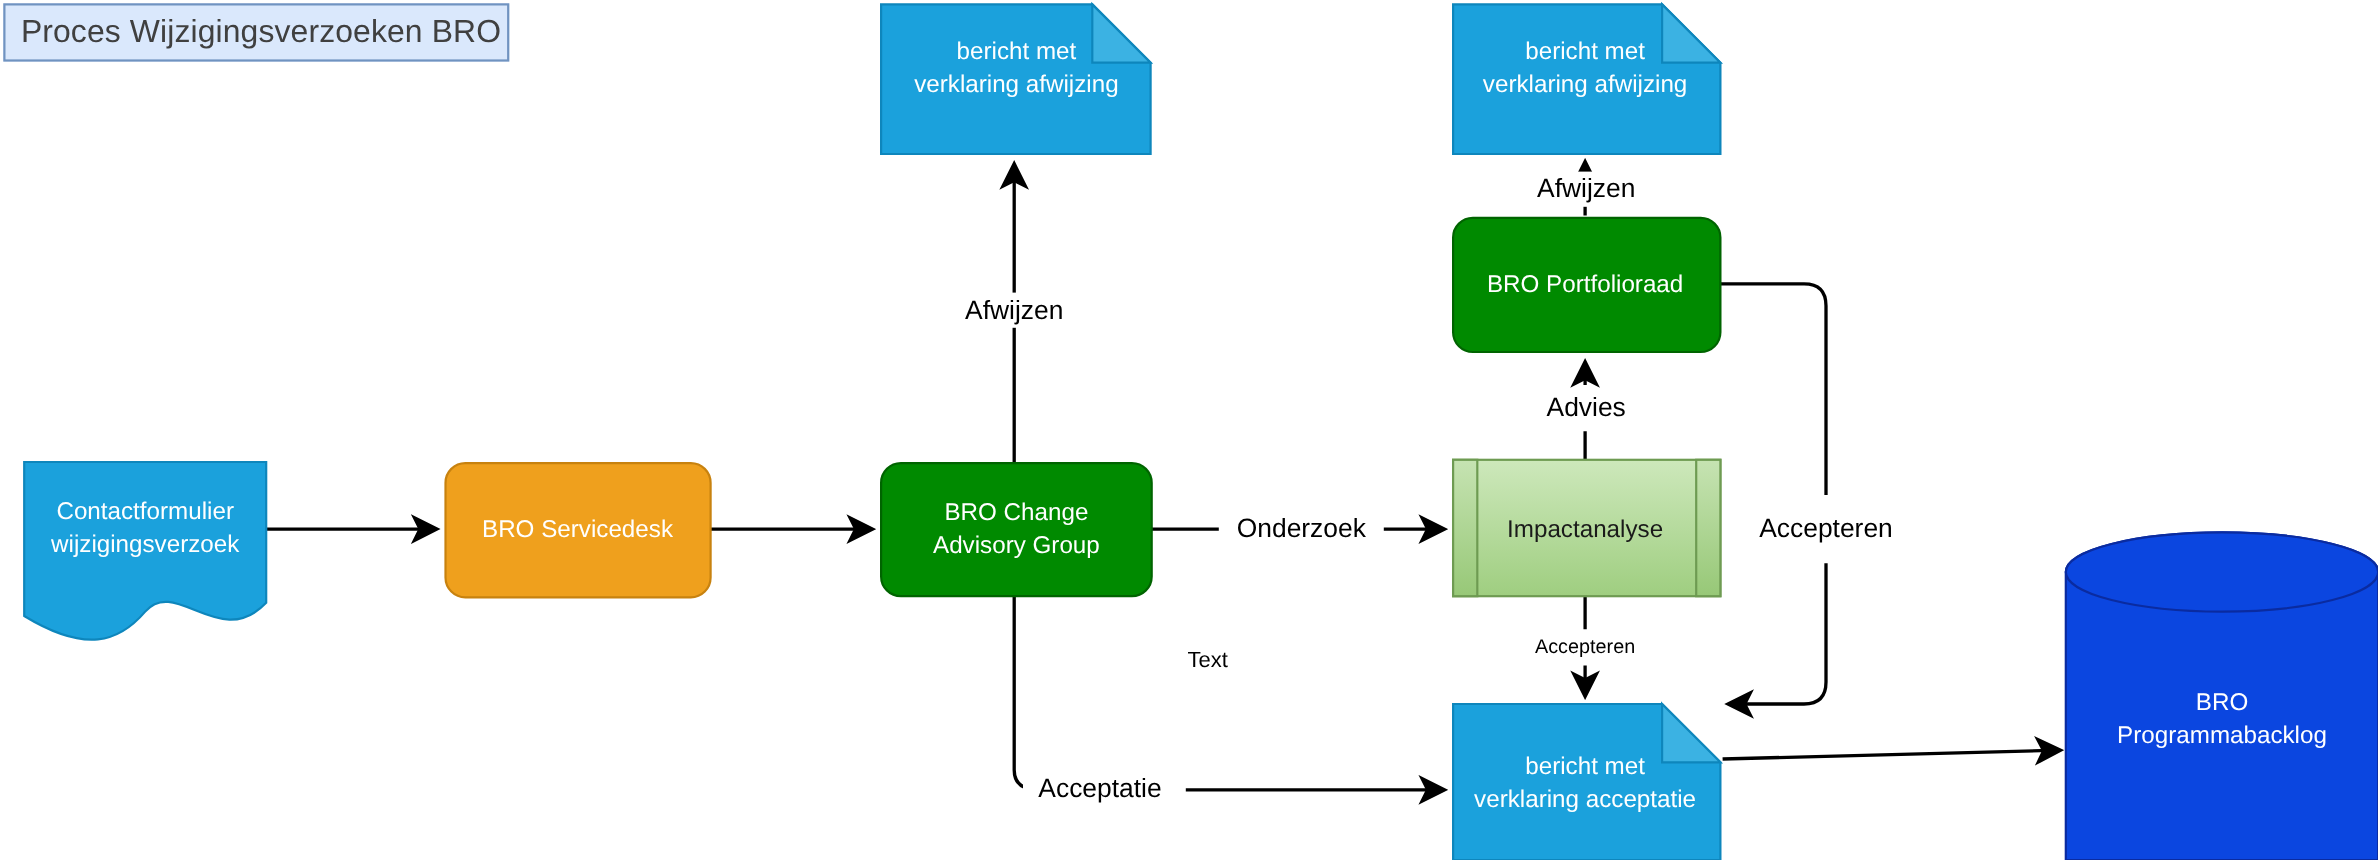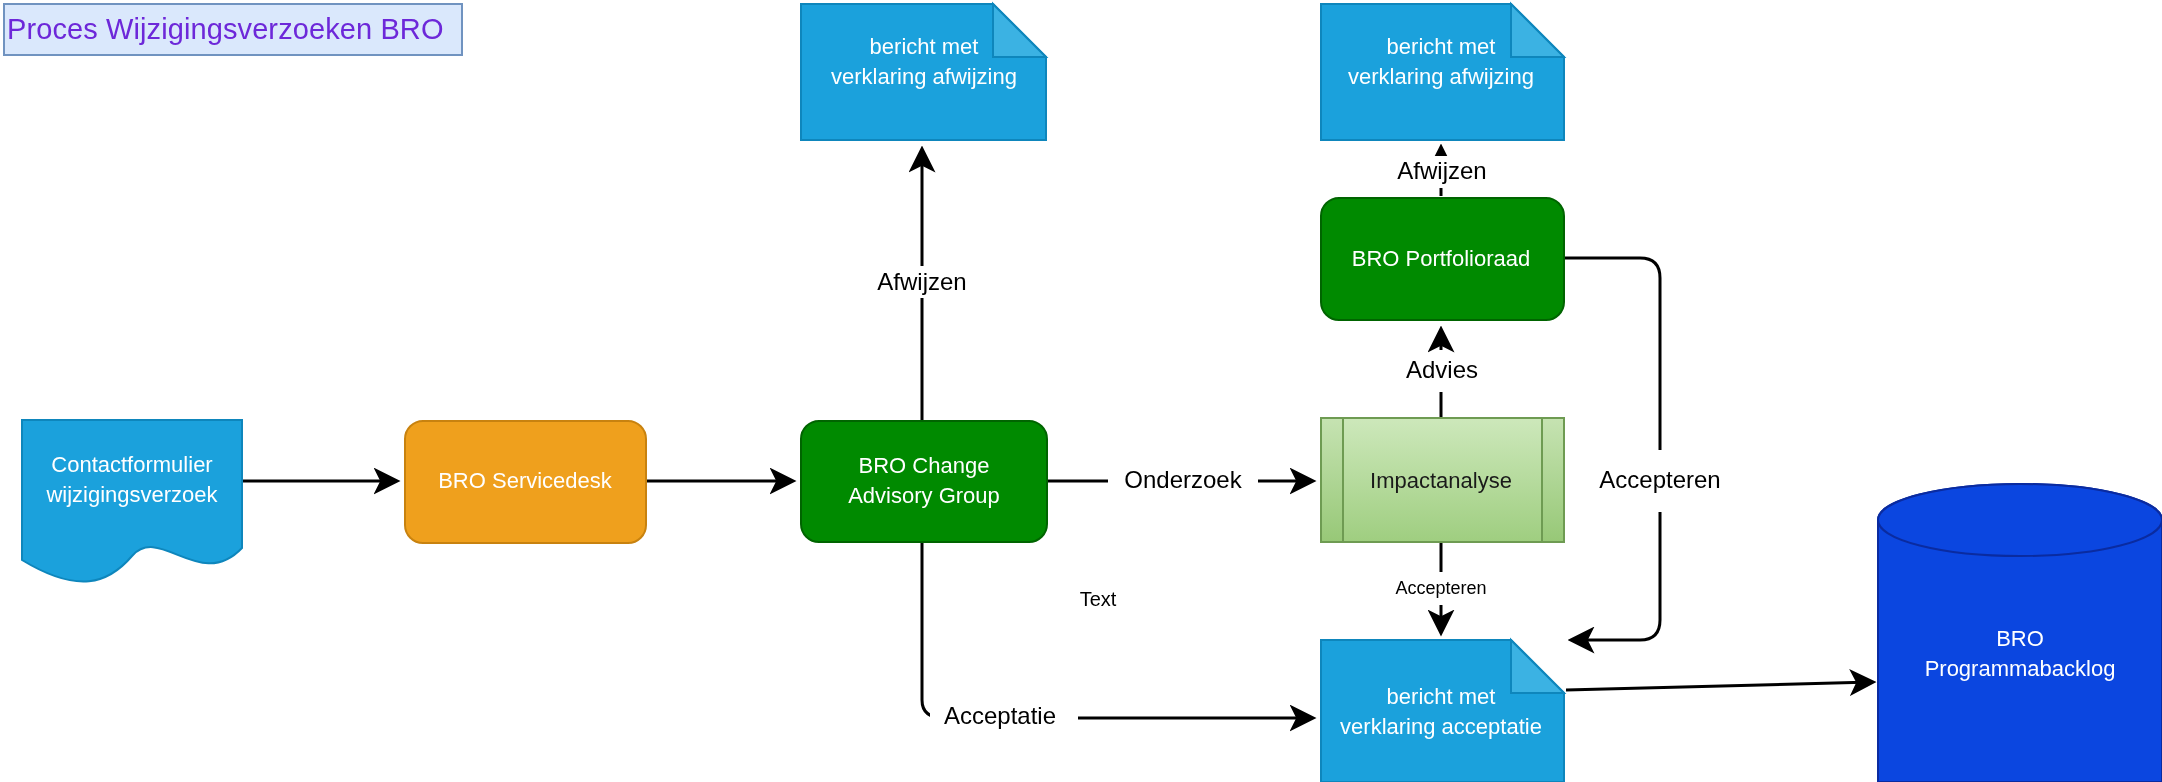--- a/index.html
+++ b/index.html
@@ -39,23 +39,23 @@
     position: absolute;
     left: 3px;
     top: 3px;
     width: 460px;
     height: 53px;
     background: #DAE8FC;
     border: 2px solid #7093C0;
     box-sizing: border-box;
     display: flex;
     align-items: center;
-    padding-left: 2px;
+    padding-left: 14px;
     font-size: 29px;
-    color: #6d28d9;
+    color: #404040;
     font-family: "Liberation Sans", sans-serif;
     letter-spacing: 0.1px;
   }
 </style>
 </head>
 <body>
 
 <div id="canvas">
 
   <div class="title-box">Proces Wijzigingsverzoeken BRO</div>

